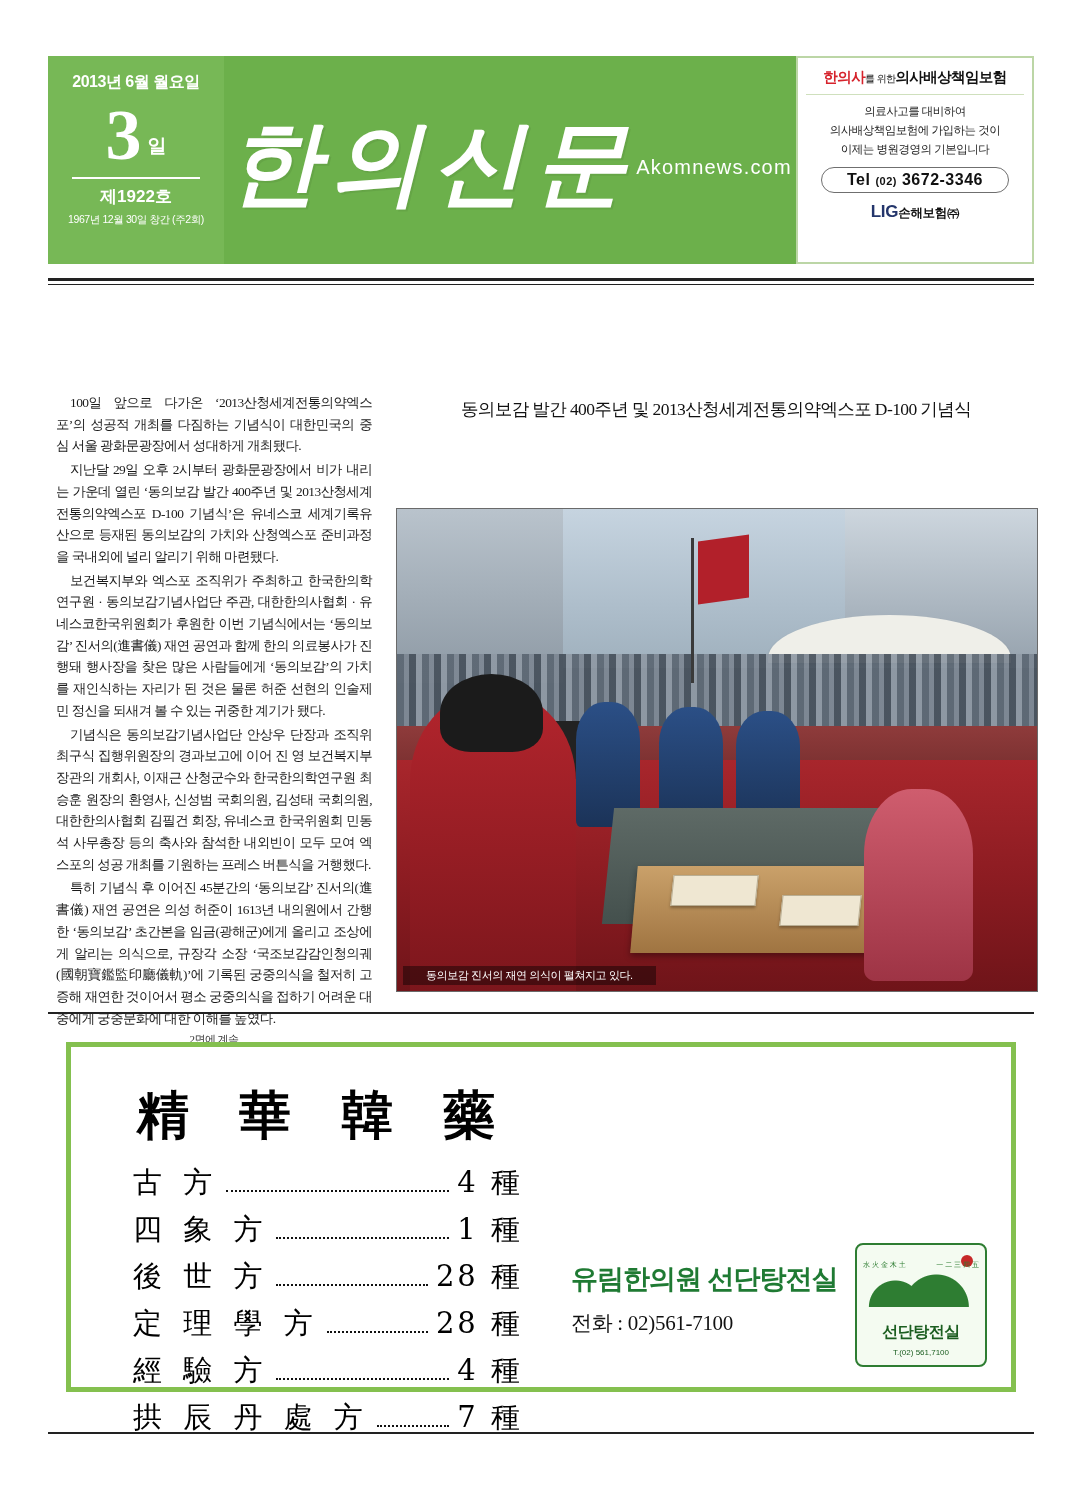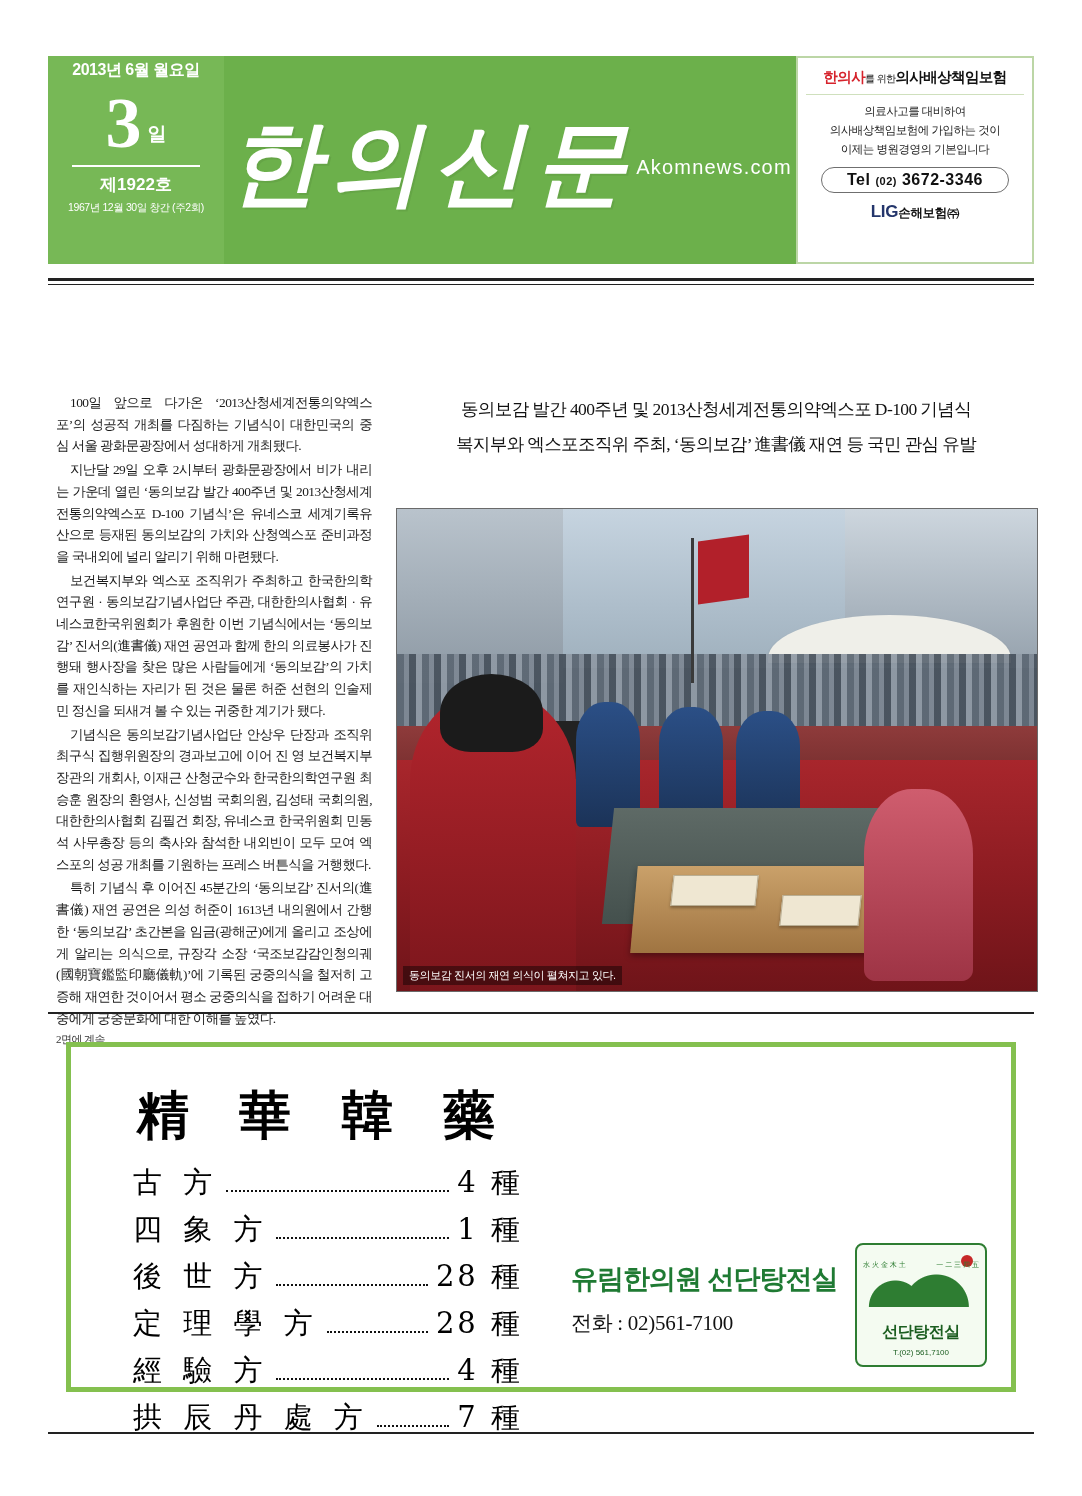--- a/index.html
+++ b/index.html
@@ -31,21 +31,21 @@
     height: 208px;
     display: flex;
     align-items: stretch;
   }
   .date-box {
     width: 176px;
     background: #77b856;
     color: #fff;
     text-align: center;
     position: relative;
-    padding-top: 4px;
+    padding-top: 16px;
     box-sizing: border-box;
   }
   .date-box .d-top {
     font-family: "Liberation Sans", sans-serif;
     font-size: 16px;
     font-weight: bold;
     letter-spacing: -0.5px;
   }
   .date-box .d-mid {
     margin-top: 2px;
@@ -191,21 +191,21 @@
     top: 392px;
     width: 316px;
     font-size: 13.4px;
     line-height: 1.62;
     text-align: justify;
     letter-spacing: -0.55px;
     color: #1a1a1a;
   }
   .article-col p { margin: 0 0 2px 0; text-indent: 14px; }
   .article-col .cont {
-    text-align: left;
+    text-align: center;
     font-size: 11px;
     color: #333;
     text-indent: 0;
     margin-top: 2px;
   }
 
   .sub-deck {
     position: absolute;
     left: 398px;
     top: 392px;
@@ -317,21 +317,21 @@
     content: ""; position: absolute; left: 40%; top: 100%;
     width: 3px; height: 70px; background: #222;
   }
   .photo .caption {
     position: absolute; left: 6px; bottom: 6px;
     background: rgba(0,0,0,.42);
     color: #fff;
     font-family: "Liberation Sans", sans-serif;
     font-size: 11px;
     letter-spacing: -0.4px;
-    padding: 2px 6px;
+    padding: 2px 23px;
   }
 
   
   .bottom-ad {
     position: absolute;
     left: 66px;
     top: 1042px;
     width: 950px;
     height: 350px;
     border: 5px solid #84c04f;
@@ -473,21 +473,20 @@
       </div>
     </div>
   </div>
 
   <div class="hr-thick" style="top:278px;height:3px;"></div>
   <div class="hr-thick" style="top:284px;height:1px;"></div>
 
 
   <div class="sub-deck">
     <div>동의보감 발간 400주년 및 2013산청세계전통의약엑스포 D-100 기념식</div>
-    <div>복지부와 엑스포조직위 주최, ‘동의보감’ 進書儀 재연 등 국민 관심 유발</div>
   </div>
 
   <div class="article-col">
     <p>100일 앞으로 다가온 ‘2013산청세계전통의약엑스포’의 성공적 개최를 다짐하는 기념식이 대한민국의 중심 서울 광화문광장에서 성대하게 개최됐다.</p>
     <p>지난달 29일 오후 2시부터 광화문광장에서 비가 내리는 가운데 열린 ‘동의보감 발간 400주년 및 2013산청세계전통의약엑스포 D-100 기념식’은 유네스코 세계기록유산으로 등재된 동의보감의 가치와 산청엑스포 준비과정을 국내외에 널리 알리기 위해 마련됐다.</p>
     <p>보건복지부와 엑스포 조직위가 주최하고 한국한의학연구원 · 동의보감기념사업단 주관, 대한한의사협회 · 유네스코한국위원회가 후원한 이번 기념식에서는 ‘동의보감’ 진서의(進書儀) 재연 공연과 함께 한의 의료봉사가 진행돼 행사장을 찾은 많은 사람들에게 ‘동의보감’의 가치를 재인식하는 자리가 된 것은 물론 허준 선현의 인술제민 정신을 되새겨 볼 수 있는 귀중한 계기가 됐다.</p>
     <p>기념식은 동의보감기념사업단 안상우 단장과 조직위 최구식 집행위원장의 경과보고에 이어 진 영 보건복지부 장관의 개회사, 이재근 산청군수와 한국한의학연구원 최승훈 원장의 환영사, 신성범 국회의원, 김성태 국회의원, 대한한의사협회 김필건 회장, 유네스코 한국위원회 민동석 사무총장 등의 축사와 참석한 내외빈이 모두 모여 엑스포의 성공 개최를 기원하는 프레스 버튼식을 거행했다.</p>
     <p>특히 기념식 후 이어진 45분간의 ‘동의보감’ 진서의(進書儀) 재연 공연은 의성 허준이 1613년 내의원에서 간행한 ‘동의보감’ 초간본을 임금(광해군)에게 올리고 조상에게 알리는 의식으로, 규장각 소장 ‘국조보감감인청의궤(國朝寶鑑監印廳儀軌)’에 기록된 궁중의식을 철저히 고증해 재연한 것이어서 평소 궁중의식을 접하기 어려운 대중에게 궁중문화에 대한 이해를 높였다.</p>
     <div class="cont">2면에 계속</div>
   </div>

